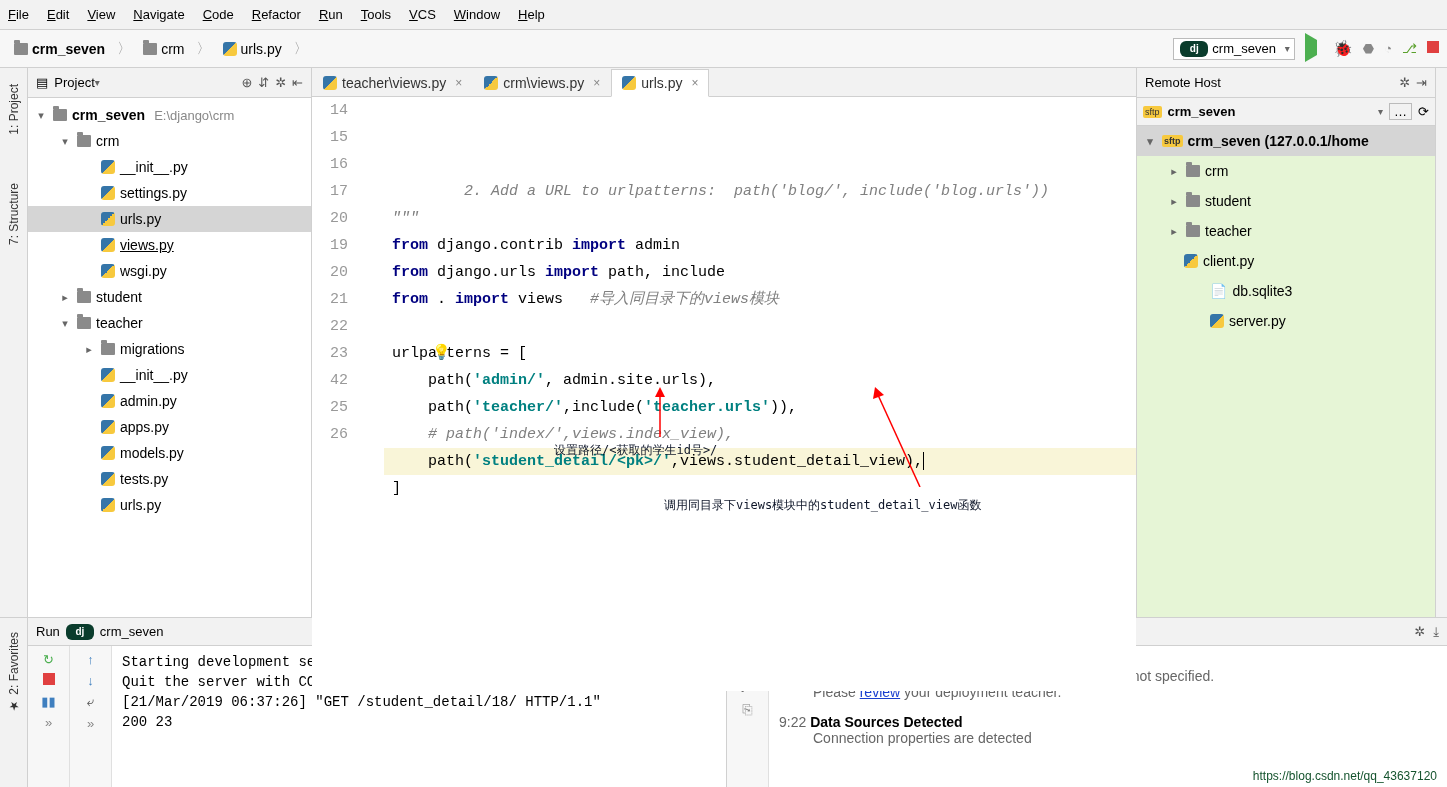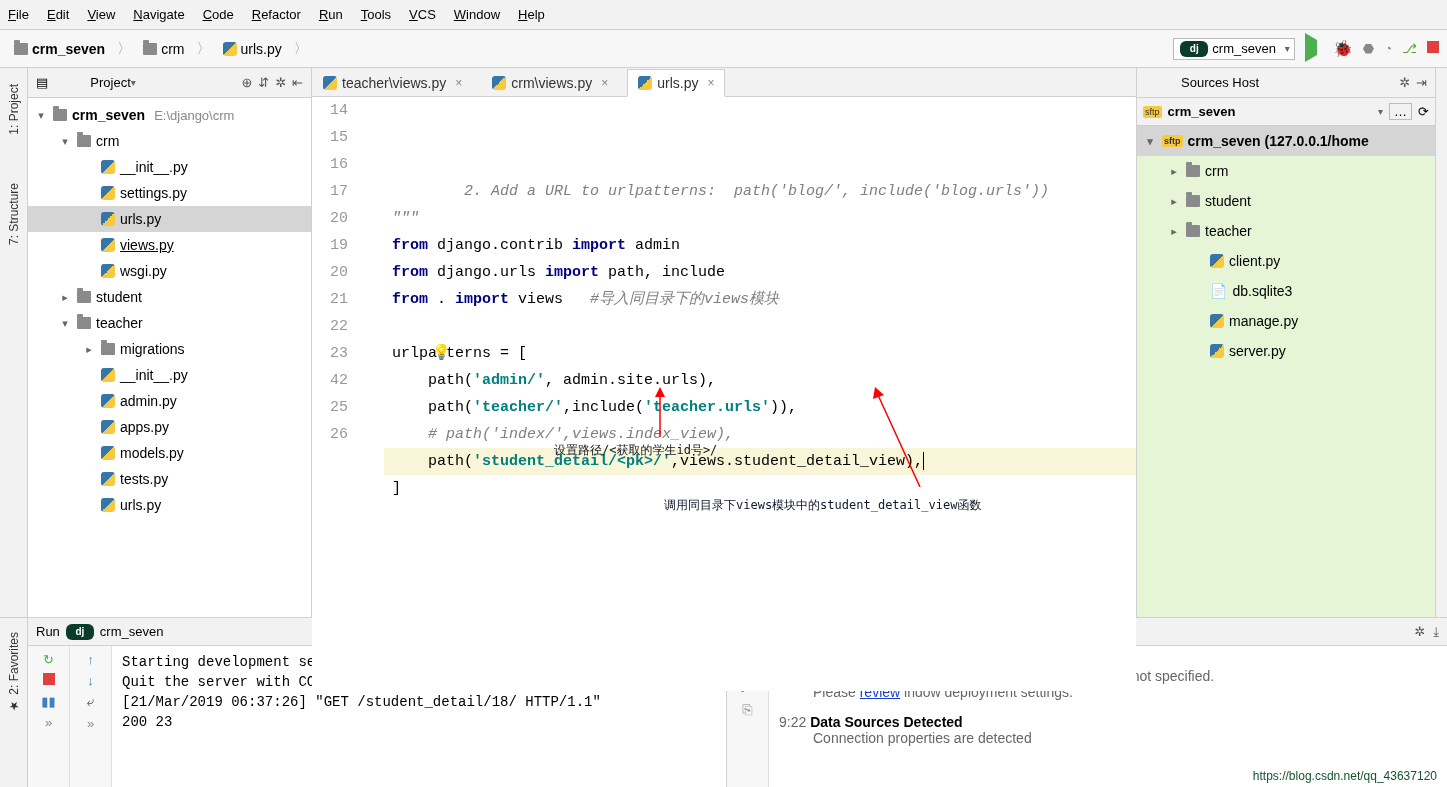--- a/index.html
+++ b/index.html
@@ -24,31 +24,31 @@
 .bug { color:#4caf50; font-size:16px;}
 .stop { width:12px; height:12px; background:#e04040; display:inline-block;}
 
 .main { display:flex; height: 549px; }
 .left-strip { width: 28px; background:#f2f2f2; border-right:1px solid #d0d0d0; display:flex; flex-direction:column; align-items:center; padding-top:10px; gap:20px;}
 .vtab { writing-mode: vertical-rl; transform: rotate(180deg); font-size:12px; color:#333; padding:6px 2px; cursor:default; display:flex; align-items:center; gap:4px;}
 .vtab::before { content:''; width:12px; height:12px; display:inline-block; }
 
 .project-panel { width: 284px; border-right:1px solid #d0d0d0; display:flex; flex-direction:column; background:#fff;}
 .panel-header { height:30px; background:#f2f2f2; border-bottom:1px solid #d0d0d0; display:flex; align-items:center; padding:0 8px; gap:6px; font-size:13px;}
-.panel-header .title { flex:1; display:flex; align-items:center; gap:0;margin-left:36px;}
+.panel-header .title { flex:1; display:flex; align-items:center; gap:0;}
 .panel-header .tools { display:flex; gap:6px; color:#555; font-size:13px;}
 .tree { flex:1; overflow:auto; padding:4px 0; font-size:14px;}
 .tree-row { display:flex; align-items:center; gap:5px; height:26px; padding-left:6px; cursor:default;}
 .tree-row.selected { background:#d5d5d5; }
 .tree-row .arrow { width:14px; color:#666; font-size:11px; text-align:center;}
 .tree-row.bold-label .label { font-weight:bold; }
 .hint { color:#888; font-size:13px; margin-left:4px;}
 
 .editor-area { flex:1; display:flex; flex-direction:column; }
-.tabbar { height:30px; background:#f2f2f2; border-bottom:1px solid #d0d0d0; display:flex; align-items:flex-end;gap:8px;}
+.tabbar { height:30px; background:#f2f2f2; border-bottom:1px solid #d0d0d0; display:flex; align-items:flex-end;}
 .tab { height:28px; display:flex; align-items:center; gap:5px; padding:0 10px; border:1px solid transparent; border-bottom:none; font-size:14px; color:#333; cursor:default;}
 .tab.active { background:#fff; border-color:#d0d0d0; border-bottom:1px solid #fff; position:relative; top:1px;}
 .tab .close { color:#888; font-size:12px; margin-left:4px;}
 .editor { flex:1; display:flex; background:#fff; font-family:"Consolas","Courier New",monospace; font-size:15px; line-height:27px; position:relative;}
 .gutter { width:72px; text-align:right; color:#999; padding:0 18px 0 0; user-select:none; background:#fff;}
 .gutter div { height:27px; position:relative;text-align:center;}
 .code { flex:1; white-space:pre; position:relative;}
 .code .ln { height:27px; padding-left:8px;}
 .kw { color:#000080; font-weight:bold;}
 .str { color:#008080; font-weight:bold;}
@@ -291,21 +291,21 @@
             <line x1="50" y1="100" x2="8" y2="8" stroke="#ff0000" stroke-width="1.5"></line>
             <polygon points="5,0 3,12 14,8" fill="#ff0000"></polygon>
           </svg>
         <span class="bulb" style="top:243px;">💡</span>
       </div>
     </div>
   </div>
 
   <div class="right-panel">
     <div class="panel-header">
-      <span class="title">Sources Host</span>
+      <span class="title">Remote Host</span>
       <div class="tools">
           <span>✲</span>
           <span>⇥</span>
         </div>
     </div>
     <div class="subbar">
       <span class="sftp-badge">sftp</span>
       <b style="flex:1">crm_seven</b>
       <span style="color:#666;font-size:10px">▾</span>
       <span style="border:1px solid #bbb;padding:0 4px">…</span>
@@ -325,34 +325,29 @@
         <div class="tree-row" style="padding-left: 30px;">
           <span class="arrow">▸</span>
           <span class="folder-icon"></span>
           <span>student</span>
         </div>
         <div class="tree-row" style="padding-left: 30px;">
           <span class="arrow">▸</span>
           <span class="folder-icon"></span>
           <span>teacher</span>
         </div>
-        <div class="tree-row" style="padding-left: 54px;">
+        <div class="tree-row" style="padding-left: 28px;">
           <span class="arrow"></span>
           <span class="py-icon"></span>
           <span>client.py</span>
         </div>
         <div class="tree-row" style="padding-left: 54px;">
           <span class="arrow"></span>
           <span>📄</span>
           <span>db.sqlite3</span>
-        </div>
-        <div class="tree-row" style="padding-left: 54px;">
-          <span class="arrow"></span>
-          <span class="py-icon"></span>
-          <span>manage.py</span>
         </div>
         <div class="tree-row" style="padding-left: 54px;">
           <span class="arrow"></span>
           <span class="py-icon"></span>
           <span>server.py</span>
         </div>
       </div>
   </div>
   <div class="rstrip"></div>
 </div>
@@ -404,21 +399,21 @@
     </div>
     <div class="ev-body">
       <div class="ev-controls">
         <span style="color:#888">🛠</span>
         <span style="color:#3f9fd8">💬</span>
         <span style="color:#888">⎘</span>
       </div>
       <div class="ev-content">
         <div class="bold">2019/3/21</div>
         <div><span class="time">9:22</span> <span class="msg">Default server 'crm_seven' is not valid: Root URL is not specified.</span></div>
-        <div style="padding-left:34px"><span class="msg">Please </span><a href="#">review</a><span class="msg"> indow deployment settings.</span></div>
+        <div style="padding-left:34px"><span class="msg">Please </span><a href="#">review</a><span class="msg"> your deployment teacher.</span></div>
         <div style="height:14px"></div>
         <div><span class="time">9:22</span> <span class="bold">Data Sources Detected</span></div>
         <div style="padding-left:34px"><span class="msg">Connection properties are detected</span></div>
       </div>
     </div>
   </div>
 </div>
 <div class="watermark">https://blog.csdn.net/qq_43637120</div>
 
 </body></html>

